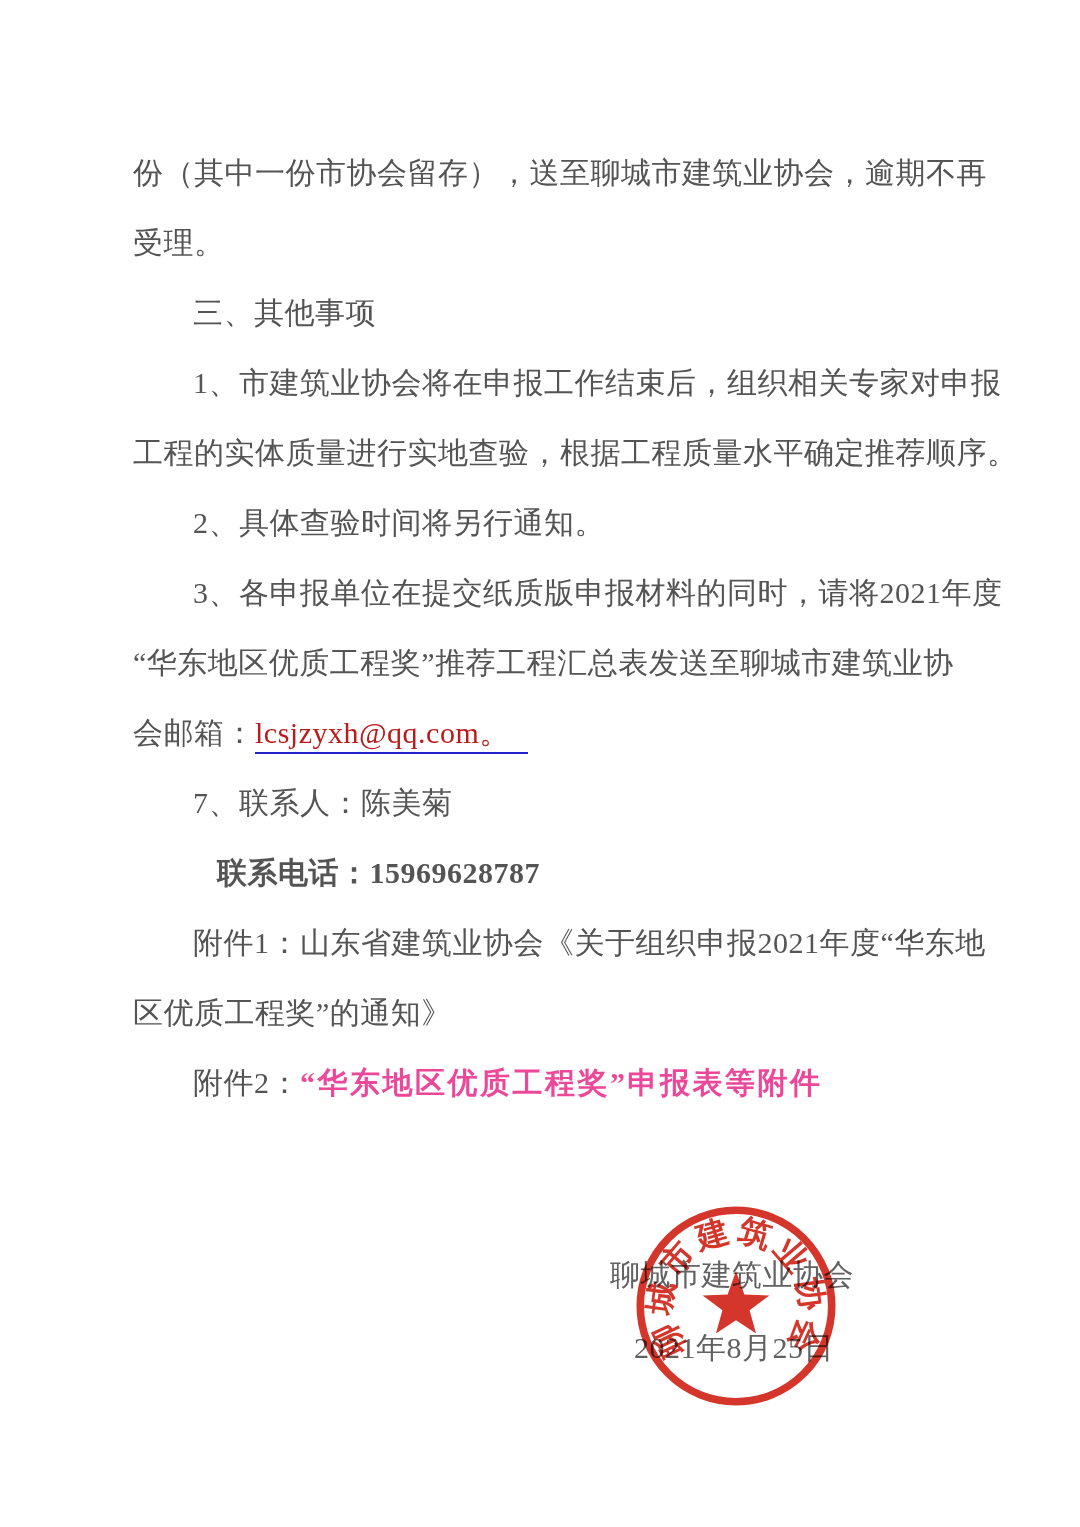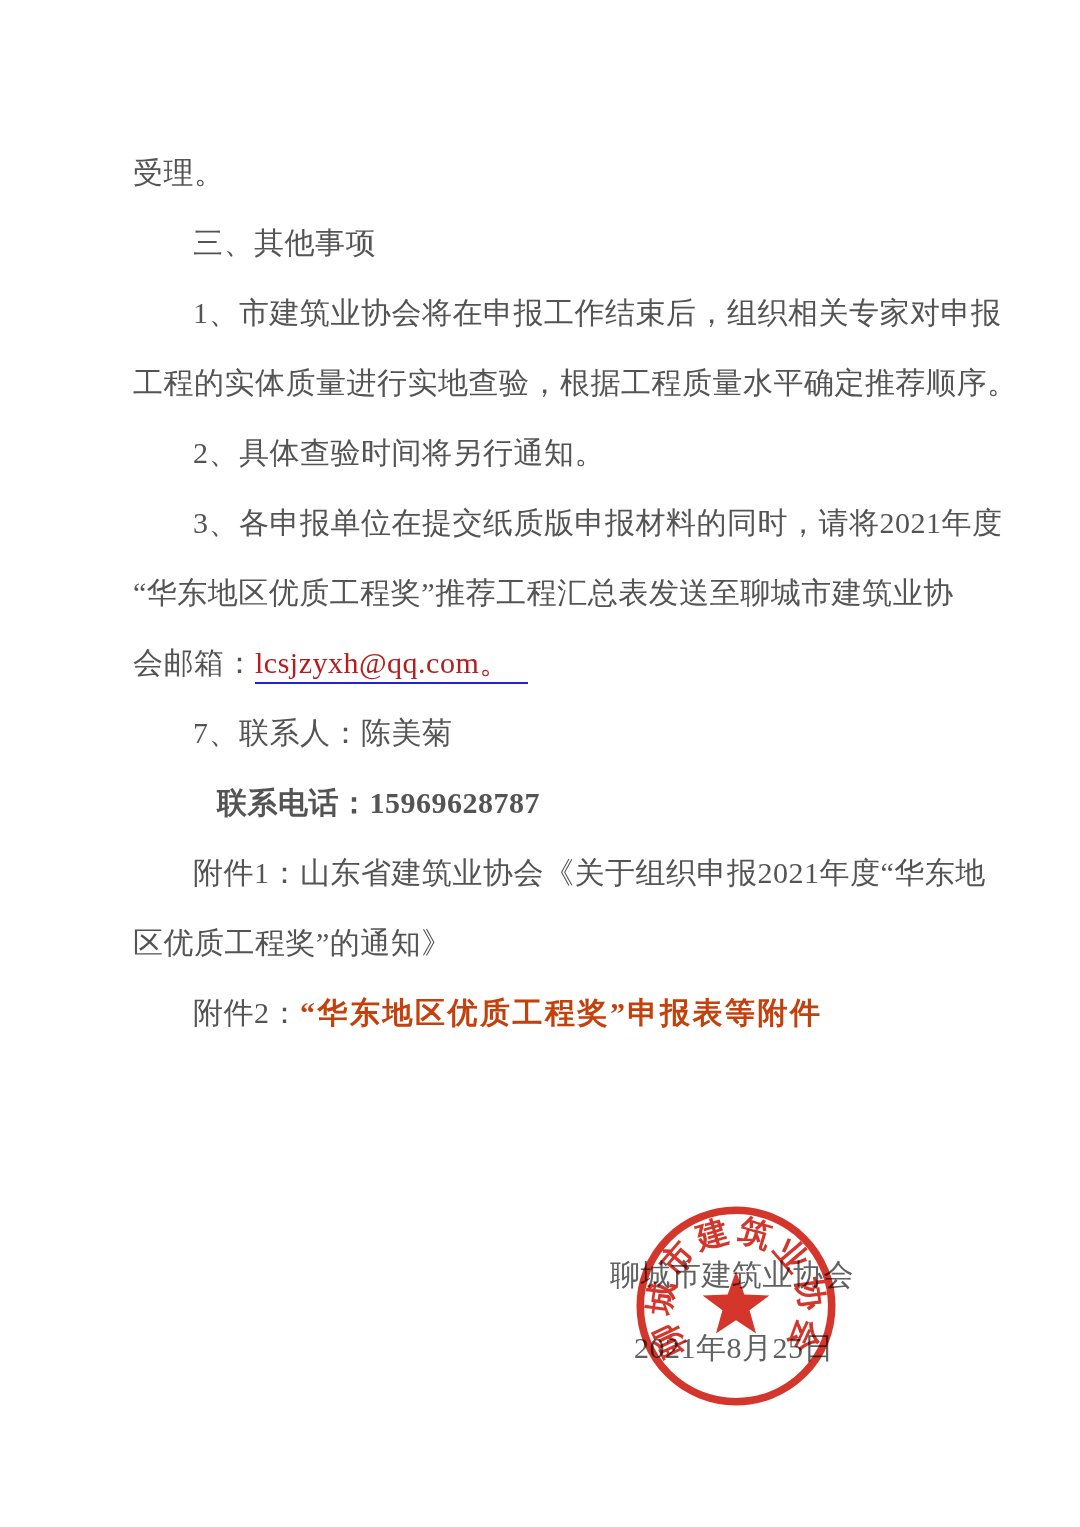--- a/index.html
+++ b/index.html
@@ -29,21 +29,21 @@
     color: #b91c1c;
     text-decoration: none;
     border-bottom: 2px solid #2323cd;
     padding-right: 18px;
     display: inline-block;
     line-height: 38px;
     cursor: pointer;
   }
   .bold-seg {
     font-weight: 700;
-    color: #c2410c;
+    color: #ec4899;
     letter-spacing: 2.5px;
   }
   .sig-org {
     position: absolute;
     left: 610px;
     top: 1258px;
     font-size: 30px;
     line-height: 34px;
     color: #616161;
     letter-spacing: 0.5px;
@@ -73,20 +73,21 @@
     font-family: "Liberation Serif", "DejaVu Serif", serif;
     font-weight: 600;
   }
 </style>
 </head>
 <body>
 
 <div class="page">
 
   <div class="doc">
+    <div class="line">份（其中一份市协会留存），送至聊城市建筑业协会，逾期不再</div>
     <div class="line">受理。</div>
     <div class="line ind2">三、其他事项</div>
     <div class="line ind2">1、市建筑业协会将在申报工作结束后，组织相关专家对申报</div>
     <div class="line">工程的实体质量进行实地查验，根据工程质量水平确定推荐顺序。</div>
     <div class="line ind2">2、具体查验时间将另行通知。</div>
     <div class="line ind2">3、各申报单位在提交纸质版申报材料的同时，请将2021年度</div>
     <div class="line">“华东地区优质工程奖”推荐工程汇总表发送至聊城市建筑业协</div>
     <div class="line">
       <span>会邮箱：</span><a class="email-link">lcsjzyxh@qq.com。</a>
     </div>

